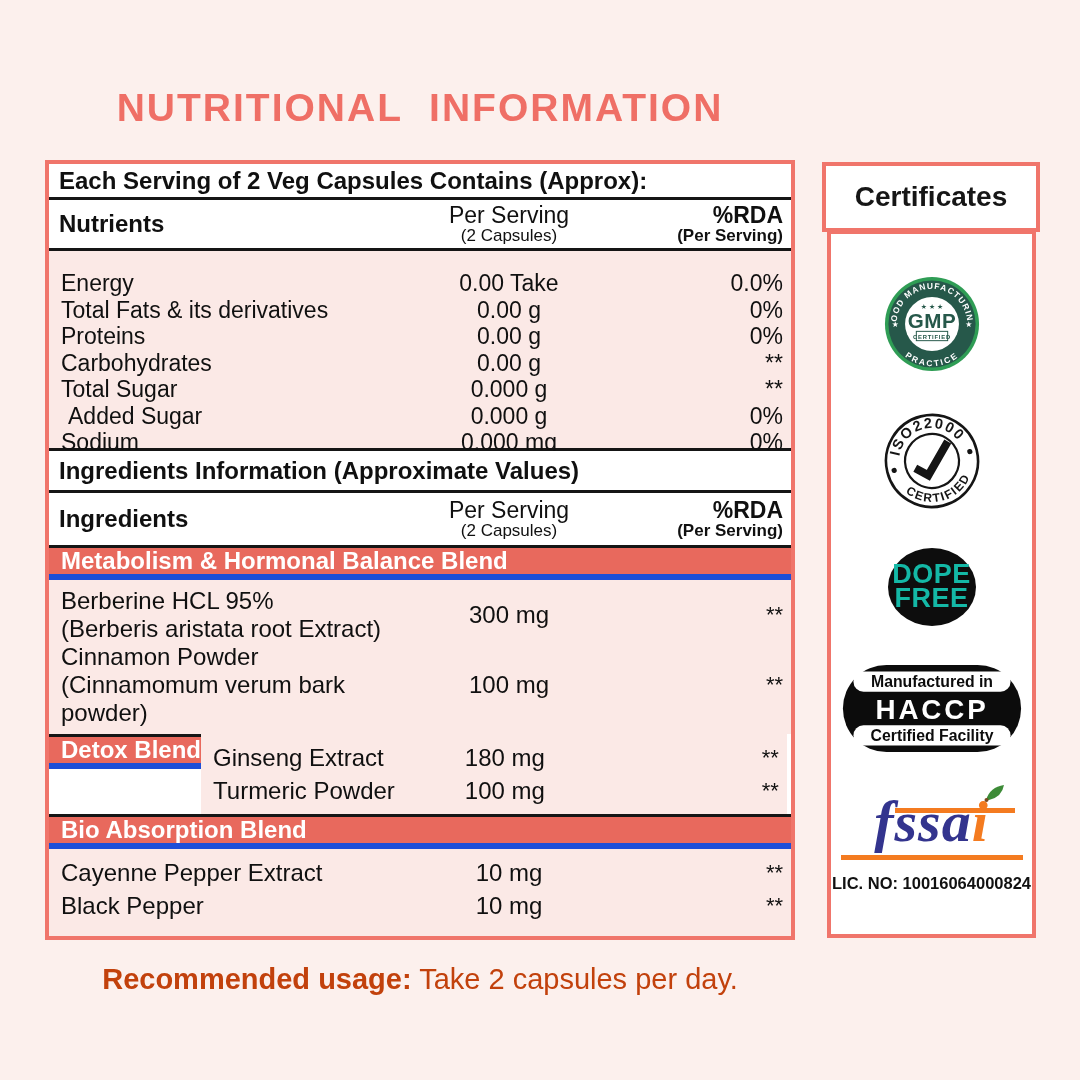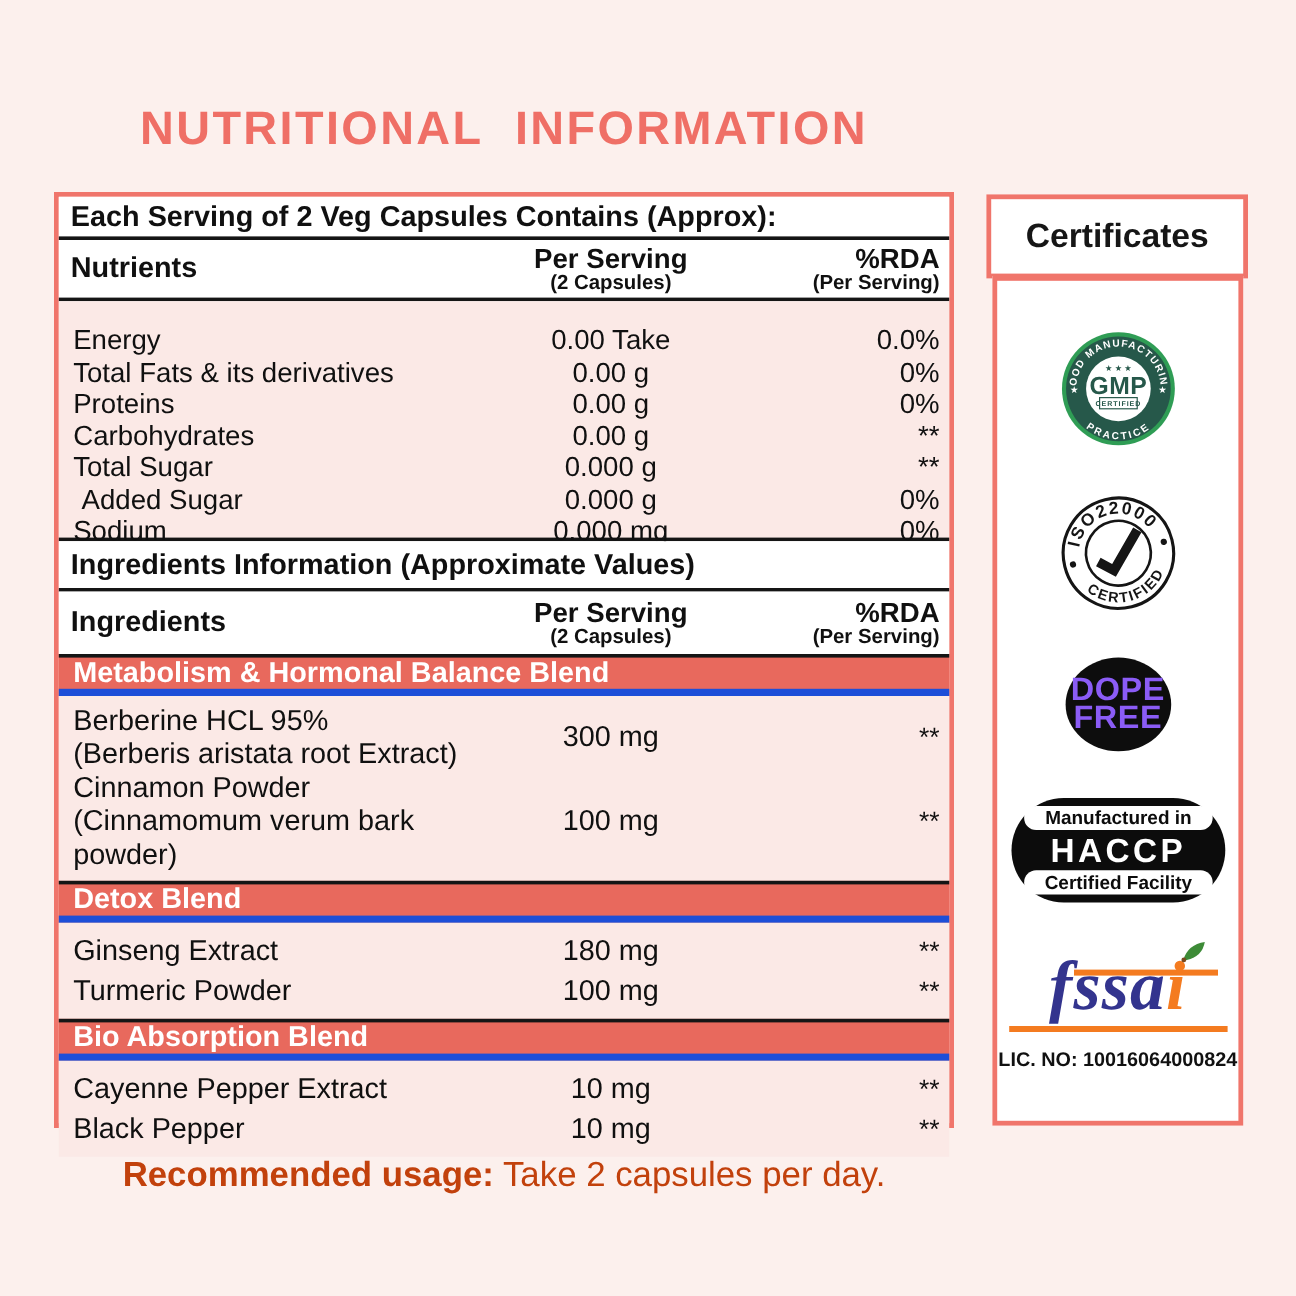--- a/index.html
+++ b/index.html
@@ -28,21 +28,21 @@
   .grid3 { display:grid; grid-template-columns:1fr 220px 172px; align-items:center; }
 
   .row-serving {
     height:36px; flex:none; display:flex; align-items:center;
     padding-left:10px; font-size:24px; font-weight:bold;
     border-bottom:3px solid #151515; background:#fff;
   }
   .row-head { height:51px; flex:none; border-bottom:3px solid #151515; background:#fff; }
   .row-head2 { height:52px; flex:none; background:#fff; }
   .h-name { font-size:24px; font-weight:bold; padding-left:10px; }
-  .h-mid { text-align:center; font-weight:bold; line-height:1.07; }
+  .h-mid { text-align:center; font-weight:normal; line-height:1.07; }
   .h-mid .l1 { font-size:23px; }
   .h-mid .l2 { font-size:17px; }
   .h-rda { text-align:right; padding-right:8px; font-weight:bold; line-height:1.07; }
   .h-rda .l1 { font-size:23px; }
   .h-rda .l2 { font-size:17px; }
 
   .nutrient-rows {
     height:200px; flex:none; background:#FBE9E6;
     border-bottom:3px solid #151515; padding-top:19px; font-size:23px;
   }
@@ -81,21 +81,21 @@
   .cert-body {
     position:absolute; left:827px; top:230px; width:209px; height:708px;
     border:4px solid #F0756B; background:#fff;
     display:flex; flex-direction:column; align-items:center;
     justify-content:space-evenly; padding:4px 0;
   }
   .badge { flex:none; display:flex; flex-direction:column; align-items:center; }
 
   .dope-badge {
     width:88px; height:78px; border-radius:50%; background:#0d0d0d;
-    color:#8b5cf6; display:flex; flex-direction:column; align-items:center;
+    color:#14b8a6; display:flex; flex-direction:column; align-items:center;
     justify-content:center; font-weight:bold; font-size:27px;
     line-height:0.88; letter-spacing:0.5px;
   }
 
   .fssai-wrap { position:relative; width:190px; height:80px; }
   .fssai-line-top { position:absolute; left:58px; right:12px; top:16px; height:5px; background:#F47B20; }
   .fssai-line-bottom { position:absolute; left:4px; right:4px; bottom:12px; height:5px; background:#F47B20; }
   .fssai-word {
     position:absolute; left:0; right:0; top:-4px; text-align:center;
     font-family:"Liberation Serif", serif; font-style:italic; font-weight:bold;
@@ -210,21 +210,21 @@
     <div class="ncell">
       <div>Cinnamon Powder</div>
       <div>(Cinnamomum verum bark powder)</div>
     </div>
     <div class="val">100 mg</div>
     <div class="rda">**</div>
   </div>
 </div>
   </section>
 
-  <section style="display:flex;flex-direction:column;flex:none;">
+  <section style="display:flex;flex-direction:row;flex:none;">
     <div class="blend-banner">Detox Blend</div>
     <div class="blend-rows">
   <div class="irow grid3">
     <div class="ncell">
       <div>Ginseng Extract</div>
 
     </div>
     <div class="val">180 mg</div>
     <div class="rda">**</div>
   </div>

